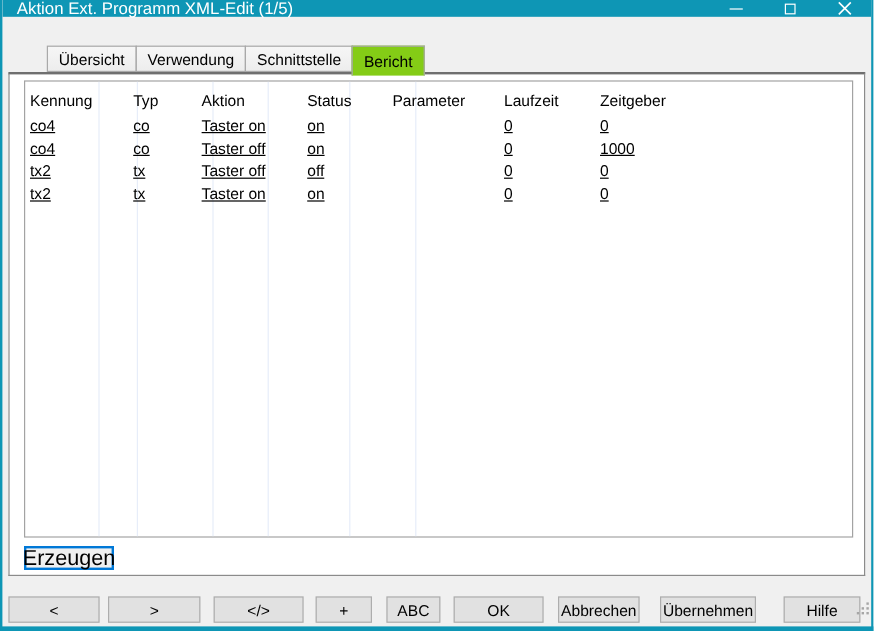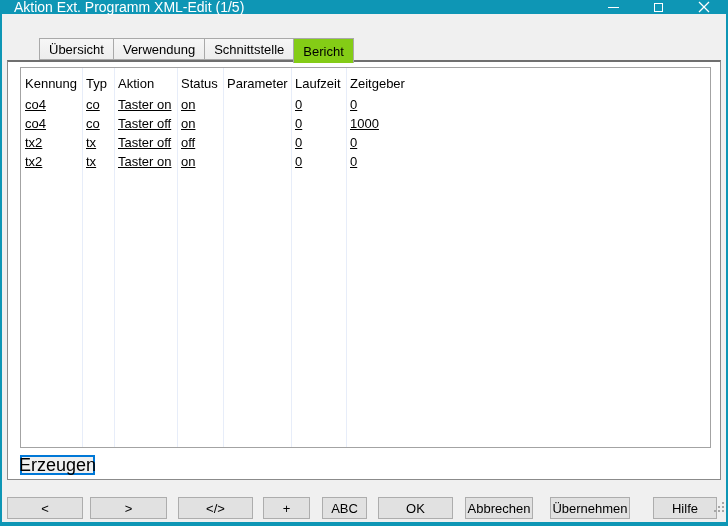--- a/index.html
+++ b/index.html
@@ -27,21 +27,21 @@
     background:linear-gradient(#f6f6f6,#ededed);border:1px solid #a9a9a9;margin-left:-1px;cursor:pointer;white-space:nowrap;}
   .tab:first-child{margin-left:0;}
   .tab.active{height:25px;margin-bottom:-1px;background:#84cc16;border-bottom:none;position:relative;z-index:4;}
   
   .page{position:absolute;left:5px;top:60px;width:714px;height:420px;background:#fff;
     border:1px solid var(--pageborder);border-top:2px solid #6f6f6f;z-index:1;}
   
   .listview{position:absolute;left:12px;top:5px;width:691px;height:381px;background:#fff;
     border:1px solid var(--tableborder);overflow:hidden;}
   .vsep{position:absolute;top:0;bottom:0;width:1px;background:var(--sep);}
-  .lv-grid{display:grid;grid-template-columns:61px 32px 63px 46px 68px 55px auto;position:relative;z-index:2;}
+  .lv-grid{display:grid;grid-template-columns:61px 32px 63px 46px 68px 55px auto;position:relative;z-index:2;gap:25px;}
   .lv-header{height:27px;padding-top:3px;}
   .lv-row{height:19px;text-decoration:underline;}
   .lv-cell{padding-left:4px;display:flex;align-items:center;font-size:13px;color:#000;white-space:nowrap;overflow:hidden;}
   
   .erzeugen{position:absolute;left:12px;top:393px;width:75px;height:20px;background:#f0f0f0;
     border:2px solid var(--accent);font-size:18px;color:#000;display:flex;align-items:center;justify-content:center;cursor:pointer;}
   
   .fbtn{position:absolute;top:497px;height:22px;background:var(--btnface);border:1px solid var(--btnborder);
     font-size:13px;color:#000;display:flex;align-items:center;justify-content:center;cursor:pointer;white-space:nowrap;}
   

